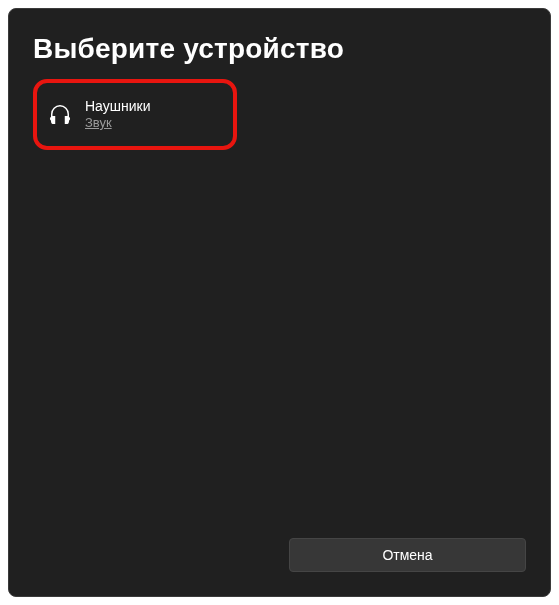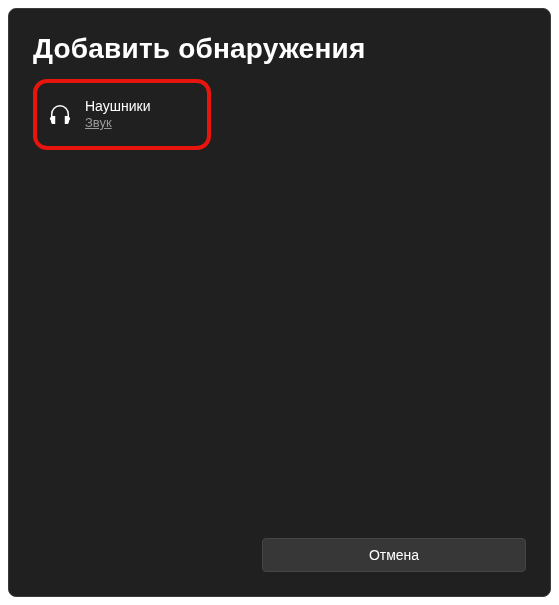--- a/index.html
+++ b/index.html
@@ -47,21 +47,21 @@
       border-radius: 6px;
       cursor: pointer;
       position: relative;
     }
     .highlight-box {
       border: 4px solid #e8150f;
       border-radius: 14px;
       padding: 4px 6px;
       display: inline-flex;
       align-items: center;
-      width: 178px;
+      width: 204px;
     }
     .device-icon {
       width: 22px;
       height: 22px;
       margin-right: 14px;
       flex-shrink: 0;
       display: flex;
       align-items: center;
       justify-content: center;
     }
@@ -91,32 +91,32 @@
       display: flex;
       justify-content: flex-end;
       margin-top: 12px;
     }
     .cancel-button {
       background: #373737;
       border: 1px solid #454545;
       color: #ffffff;
       font-size: 14px;
       padding: 8px 2px;
-      width: 264px;
+      width: 237px;
       border-radius: 4px;
       cursor: pointer;
       text-align: center;
       font-family: inherit;
     }
   </style>
 </head>
 <body>
 
 <div class="dialog">
-  <h1 class="dialog-title">Добавить обнаружения</h1>
+  <h1 class="dialog-title">Выберите устройство</h1>
 
   <div class="device-list">
     <div class="highlight-box">
       <div class="device-item">
         <span class="device-icon">
           <svg viewBox="0 0 24 24">
             <path d="M3 14v-3a9 9 0 0 1 18 0v3"></path>
             <path d="M21 14a2 2 0 0 1 0 4v1a2 2 0 0 1-2 2h-1v-7h3z" fill="#ffffff" stroke="none"></path>
             <path d="M3 14a2 2 0 0 0 0 4v1a2 2 0 0 0 2 2h1v-7H3z" fill="#ffffff" stroke="none"></path>
             <path d="M3 14h3v7H5a2 2 0 0 1-2-2v-5z" fill="none"></path>

